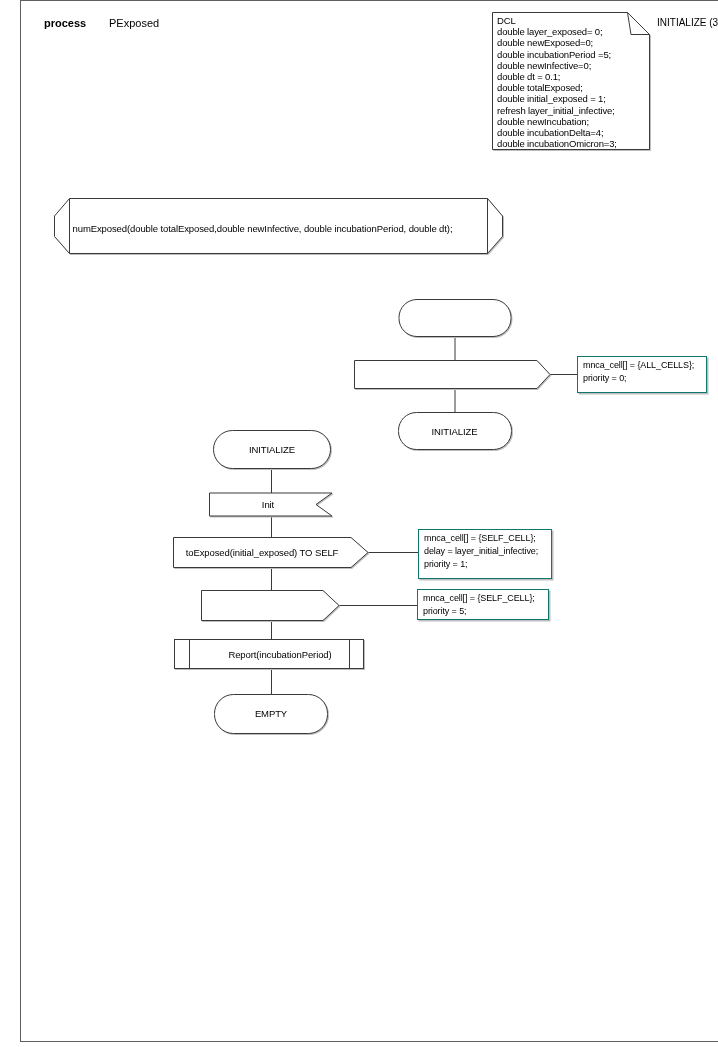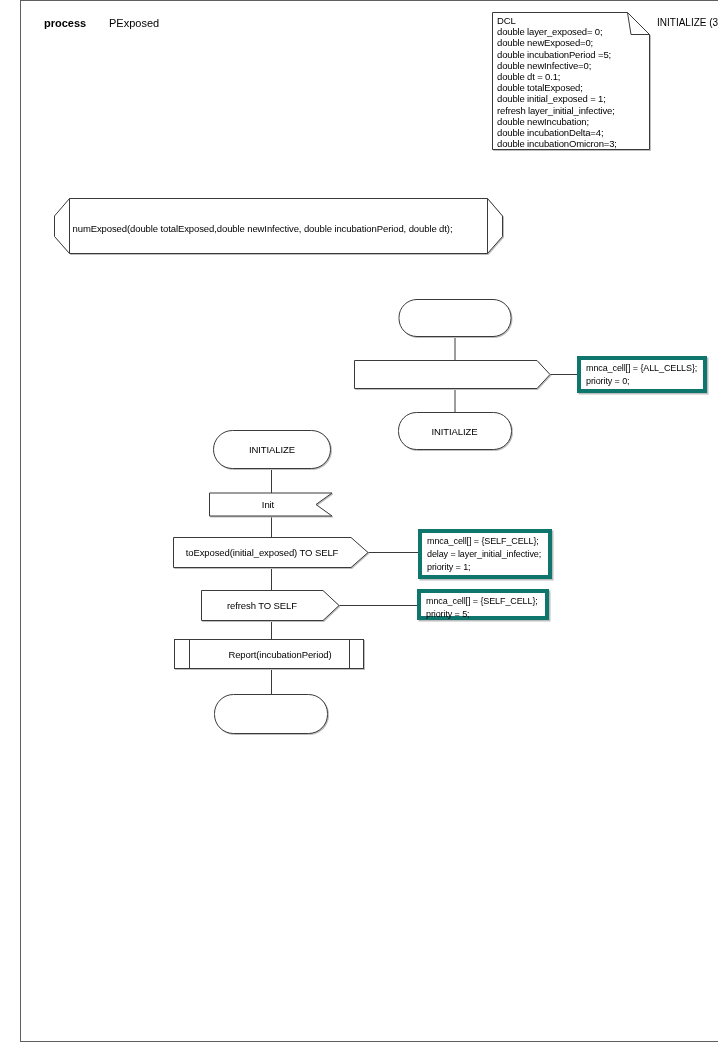--- a/index.html
+++ b/index.html
@@ -24,21 +24,21 @@
     font-size:9.5px;letter-spacing:-0.1px;white-space:nowrap;text-align:center;
   }
   .hdr{position:absolute;top:16px;font-size:11px;white-space:nowrap;}
   .hdr.bold{font-weight:bold;}
   .pageref{position:absolute;left:636px;top:16px;font-size:10px;white-space:nowrap;}
   .dcl-text{
     position:absolute;left:476px;top:14px;width:148px;
     font-size:9.5px;line-height:11.2px;letter-spacing:-0.15px;white-space:nowrap;
   }
   .cmt{
-    position:absolute;background:#ffffff;border:4px solid #0f766e;
+    position:absolute;background:#ffffff;border:1px solid #0f766e;
     box-shadow:1.5px 1.5px 0 #bdbdbd;box-sizing:border-box;
     font-size:9px;line-height:13px;letter-spacing:-0.1px;
     padding:2px 5px;white-space:nowrap;
   }
 </style>
 </head>
 <body>
 
 <div class="page">
 
@@ -114,24 +114,24 @@
 
 
   <div class="lbl" style="left:377px;top:411px;width:113px;height:38px;">INITIALIZE</div>
 
   <div class="lbl" style="left:192px;top:429px;width:118px;height:39px;">INITIALIZE</div>
 
   <div class="lbl" style="left:188px;top:492px;width:118px;height:23px;">Init</div>
 
   <div class="lbl" style="left:152px;top:536px;width:178px;height:31px;">toExposed(initial_exposed) TO SELF</div>
 
-  <div class="lbl" style="left:180px;top:589px;width:122px;height:31px;">refresh TO SELF</div>
 
   <div class="lbl" style="left:153px;top:638px;width:212px;height:30px;">Report(incubationPeriod)</div>
 
+  <div class="lbl" style="left:193px;top:693px;width:114px;height:39px;">EMPTY</div>
 
   <div class="cmt" style="left:556px;top:355px;width:130px;height:37px;">
     <div>mnca_cell[] = {ALL_CELLS};</div>
     <div>priority = 0;</div>
   </div>
 
   <div class="cmt" style="left:397px;top:528px;width:134px;height:50px;">
     <div>mnca_cell[] = {SELF_CELL};</div>
     <div>delay = layer_initial_infective;</div>
     <div>priority = 1;</div>

